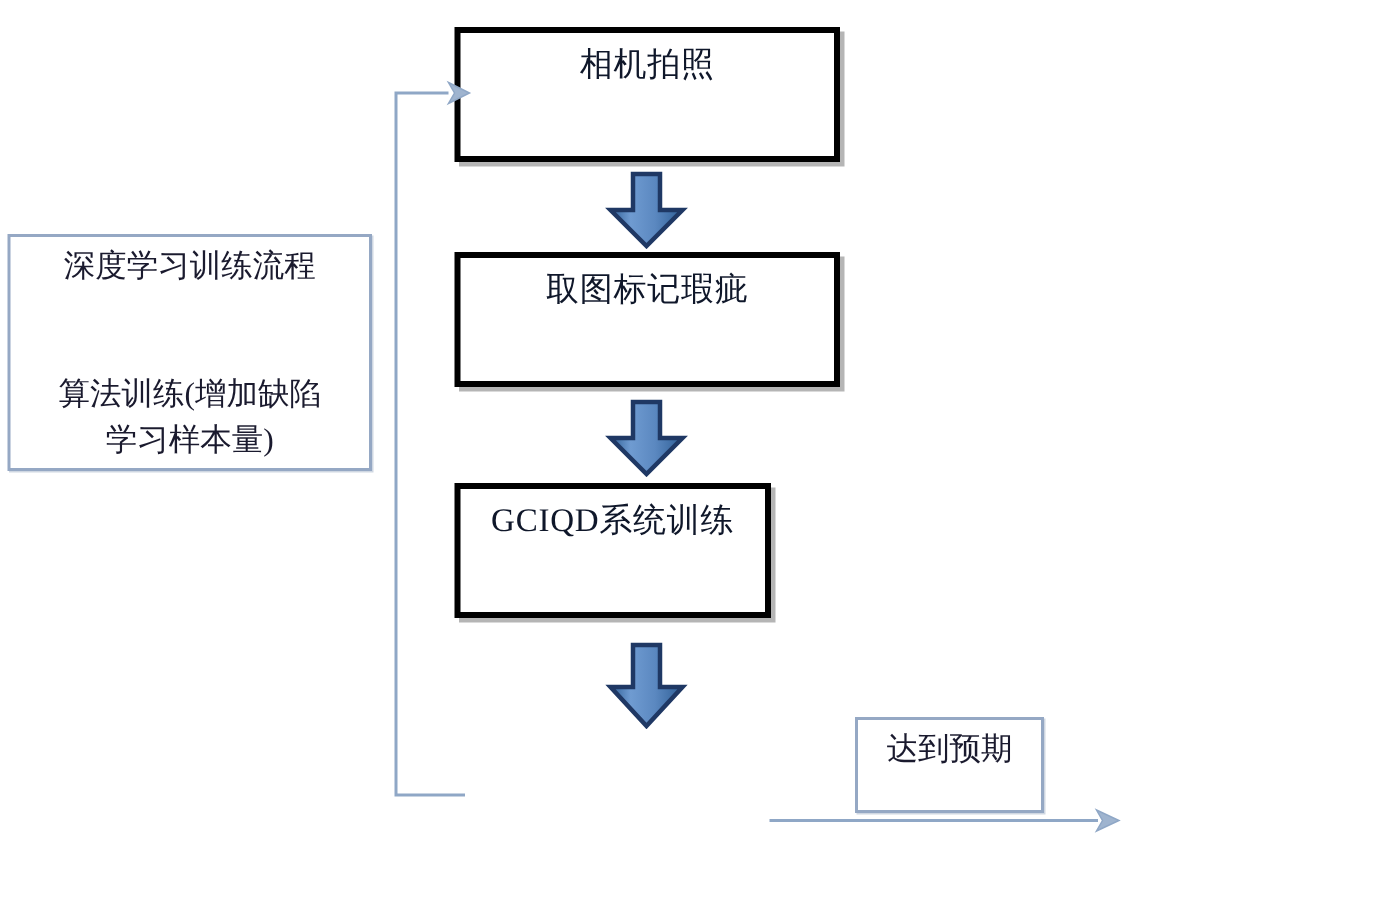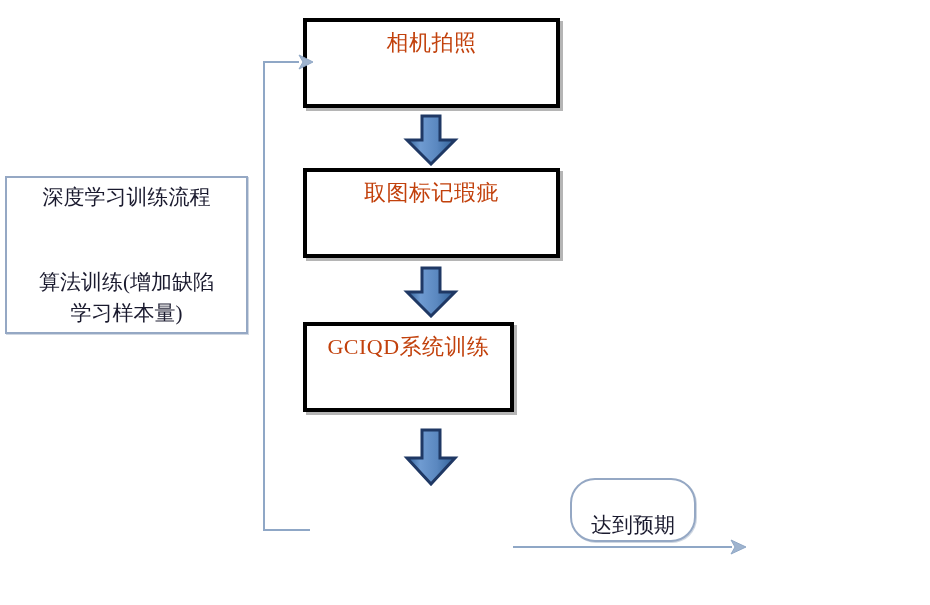--- a/index.html
+++ b/index.html
@@ -24,21 +24,21 @@
     border: 4px solid #000000;
     box-shadow: 3px 3px 0 rgba(120,120,120,0.55);
     display: flex;
     justify-content: center;
     align-items: flex-start;
   }
   .proc-box .label {
     padding-top: 6px;
     font-size: 22px;
     line-height: 1.32;
-    color: #c2410c;
+    color: #0f172a;
     text-align: center;
     letter-spacing: 0.5px;
     white-space: pre-line;
   }
 
   
   .note-box {
     position: absolute;
     box-sizing: border-box;
     background: #ffffff;
@@ -50,23 +50,22 @@
     align-items: center;
   }
   .note-box .label {
     font-size: 21px;
     line-height: 1.45;
     color: #1a1a2e;
     text-align: center;
     white-space: pre-line;
   }
   .note-box.compact {
-    justify-content: flex-end;
+    justify-content: flex-start;
     align-items: center;
-    border-radius: 25px;
   }
   .note-box.compact .label {
     padding-top: 4px;
     font-size: 21px;
   }
 
   
   .block-arrow {
     position: absolute;
   }
@@ -75,21 +74,21 @@
   .connector {
     position: absolute;
     overflow: visible;
   }
 </style>
 </head>
 <body>
 
 <div id="canvas">
 
-  <div class="note-box" style="left:5px; top:176px; width:243px; height:158px;gap:28px;">
+  <div class="note-box" style="left:5px; top:156px; width:243px; height:158px;gap:28px;">
     <div class="label">深度学习训练流程</div>
     <div class="label" style="margin-top:27px;">算法训练(增加缺陷
 学习样本量)</div>
   </div>
 
   <div class="proc-box" style="left:303px; top:18px; width:257px; height:90px;">
     <div class="label">相机拍照</div>
   </div>
 
   <svg class="block-arrow" style="left:403px; top:114px;" width="56" height="52" viewBox="0 0 56 52">

